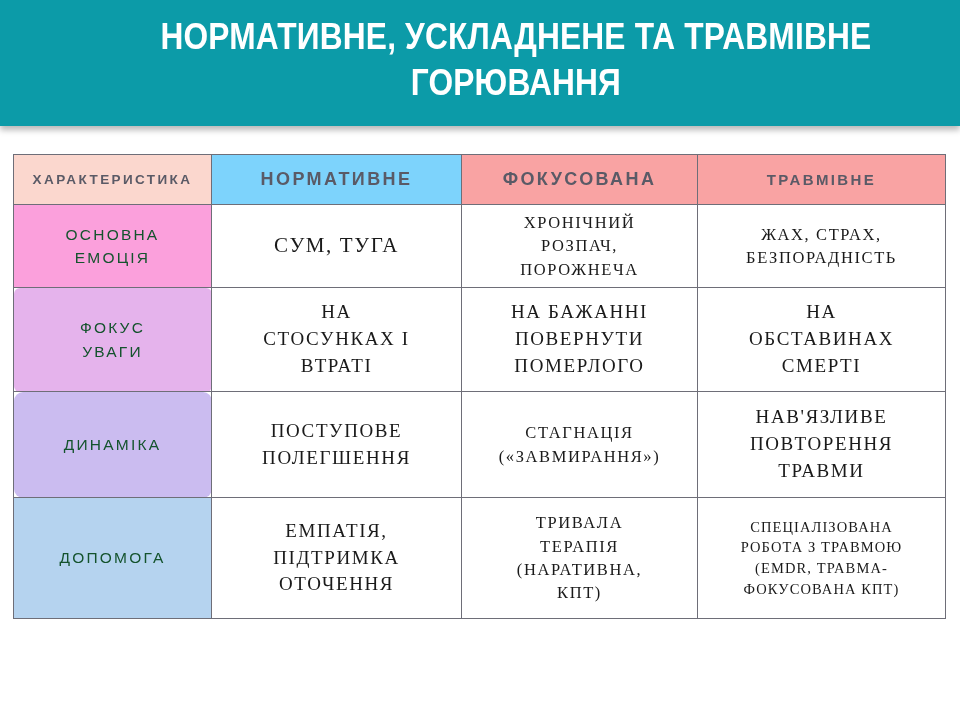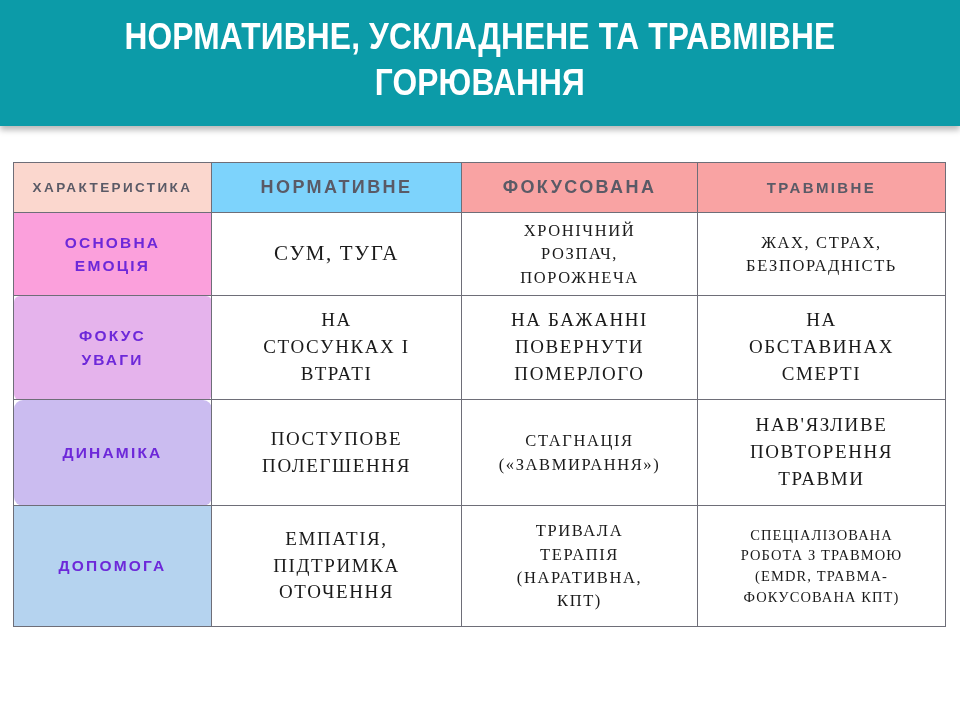--- a/index.html
+++ b/index.html
@@ -25,42 +25,42 @@
   .title-banner {
     position: absolute;
     left: 0;
     top: 0;
     width: 960px;
     height: 126px;
     background: #0C9BA8;
     box-shadow: 0 4px 6px rgba(0,0,0,0.28);
     display: flex;
     align-items: center;
-    justify-content: center;
+    justify-content: flex-end;
     box-sizing: border-box;
     padding: 4px 40px 10px 40px;
   }
   .title-text {
     color: #ffffff;
     font-family: "Liberation Sans", sans-serif;
     font-weight: bold;
     font-size: 36px;
     line-height: 1.28;
     letter-spacing: 0.2px;
     text-align: center;
     transform: scaleX(0.88);
     transform-origin: center center;
     white-space: pre-line;
   }
 
   
   .table-wrap {
     position: absolute;
     left: 13px;
-    top: 162px;
+    top: 154px;
     width: 932px;
   }
   table.grief-table {
     border-collapse: collapse;
     table-layout: fixed;
     width: 932px;
   }
   table.grief-table td,
   table.grief-table th {
     border: 1.6px solid #6e6e78;
@@ -98,24 +98,24 @@
     font-size: 18px;
   }
   th.h-trauma {
     background: #F9A3A3;
     font-size: 15px;
   }
 
   
   td.rowlabel {
     font-family: "Liberation Sans", sans-serif;
-    font-weight: bold;
+    font-weight: normal;
     font-size: 15.5px;
     letter-spacing: 2.2px;
-    color: #6d28d9;
+    color: #14532d;
     line-height: 1.5;
     white-space: pre-line;
   }
   td.lab-emotion  { background: #FBA0DC; }
   td.lab-focus    { background: #E5B3EC; border-radius: 6px; }
   td.lab-dynamic  { background: #CBBCF0; border-radius: 9px; }
   td.lab-help     { background: #B5D3EF; }
 
   
   td.cell {

